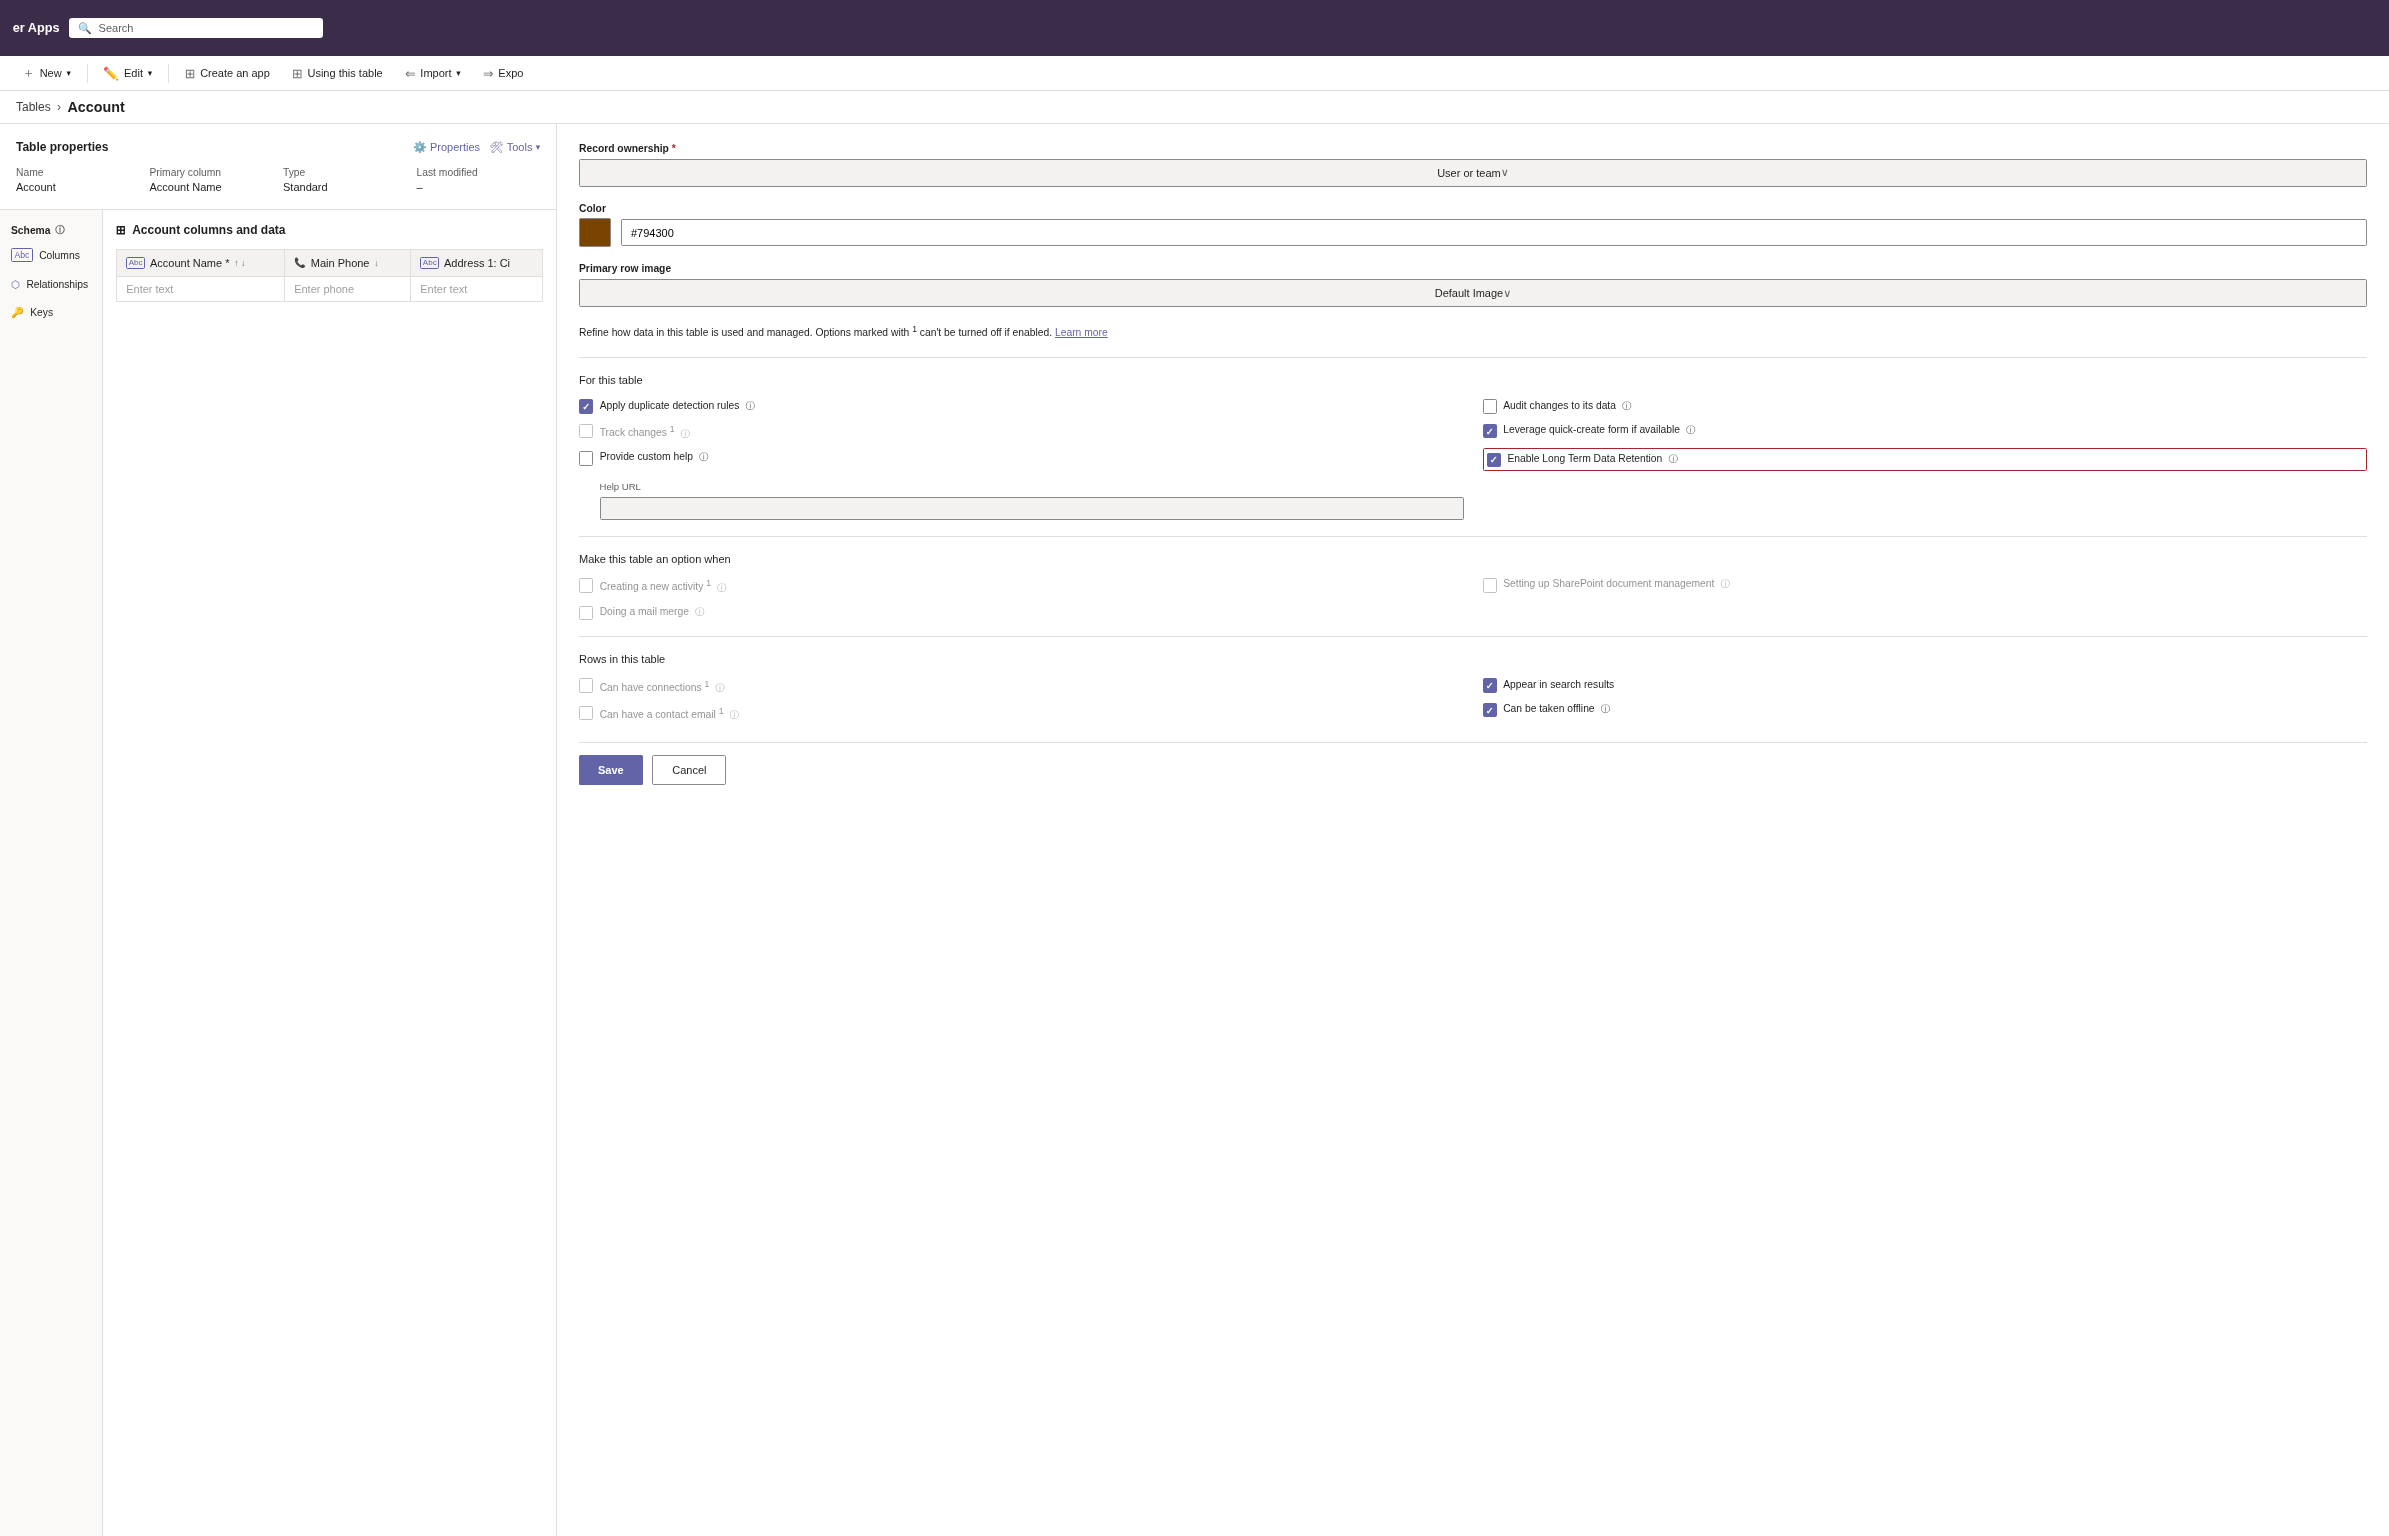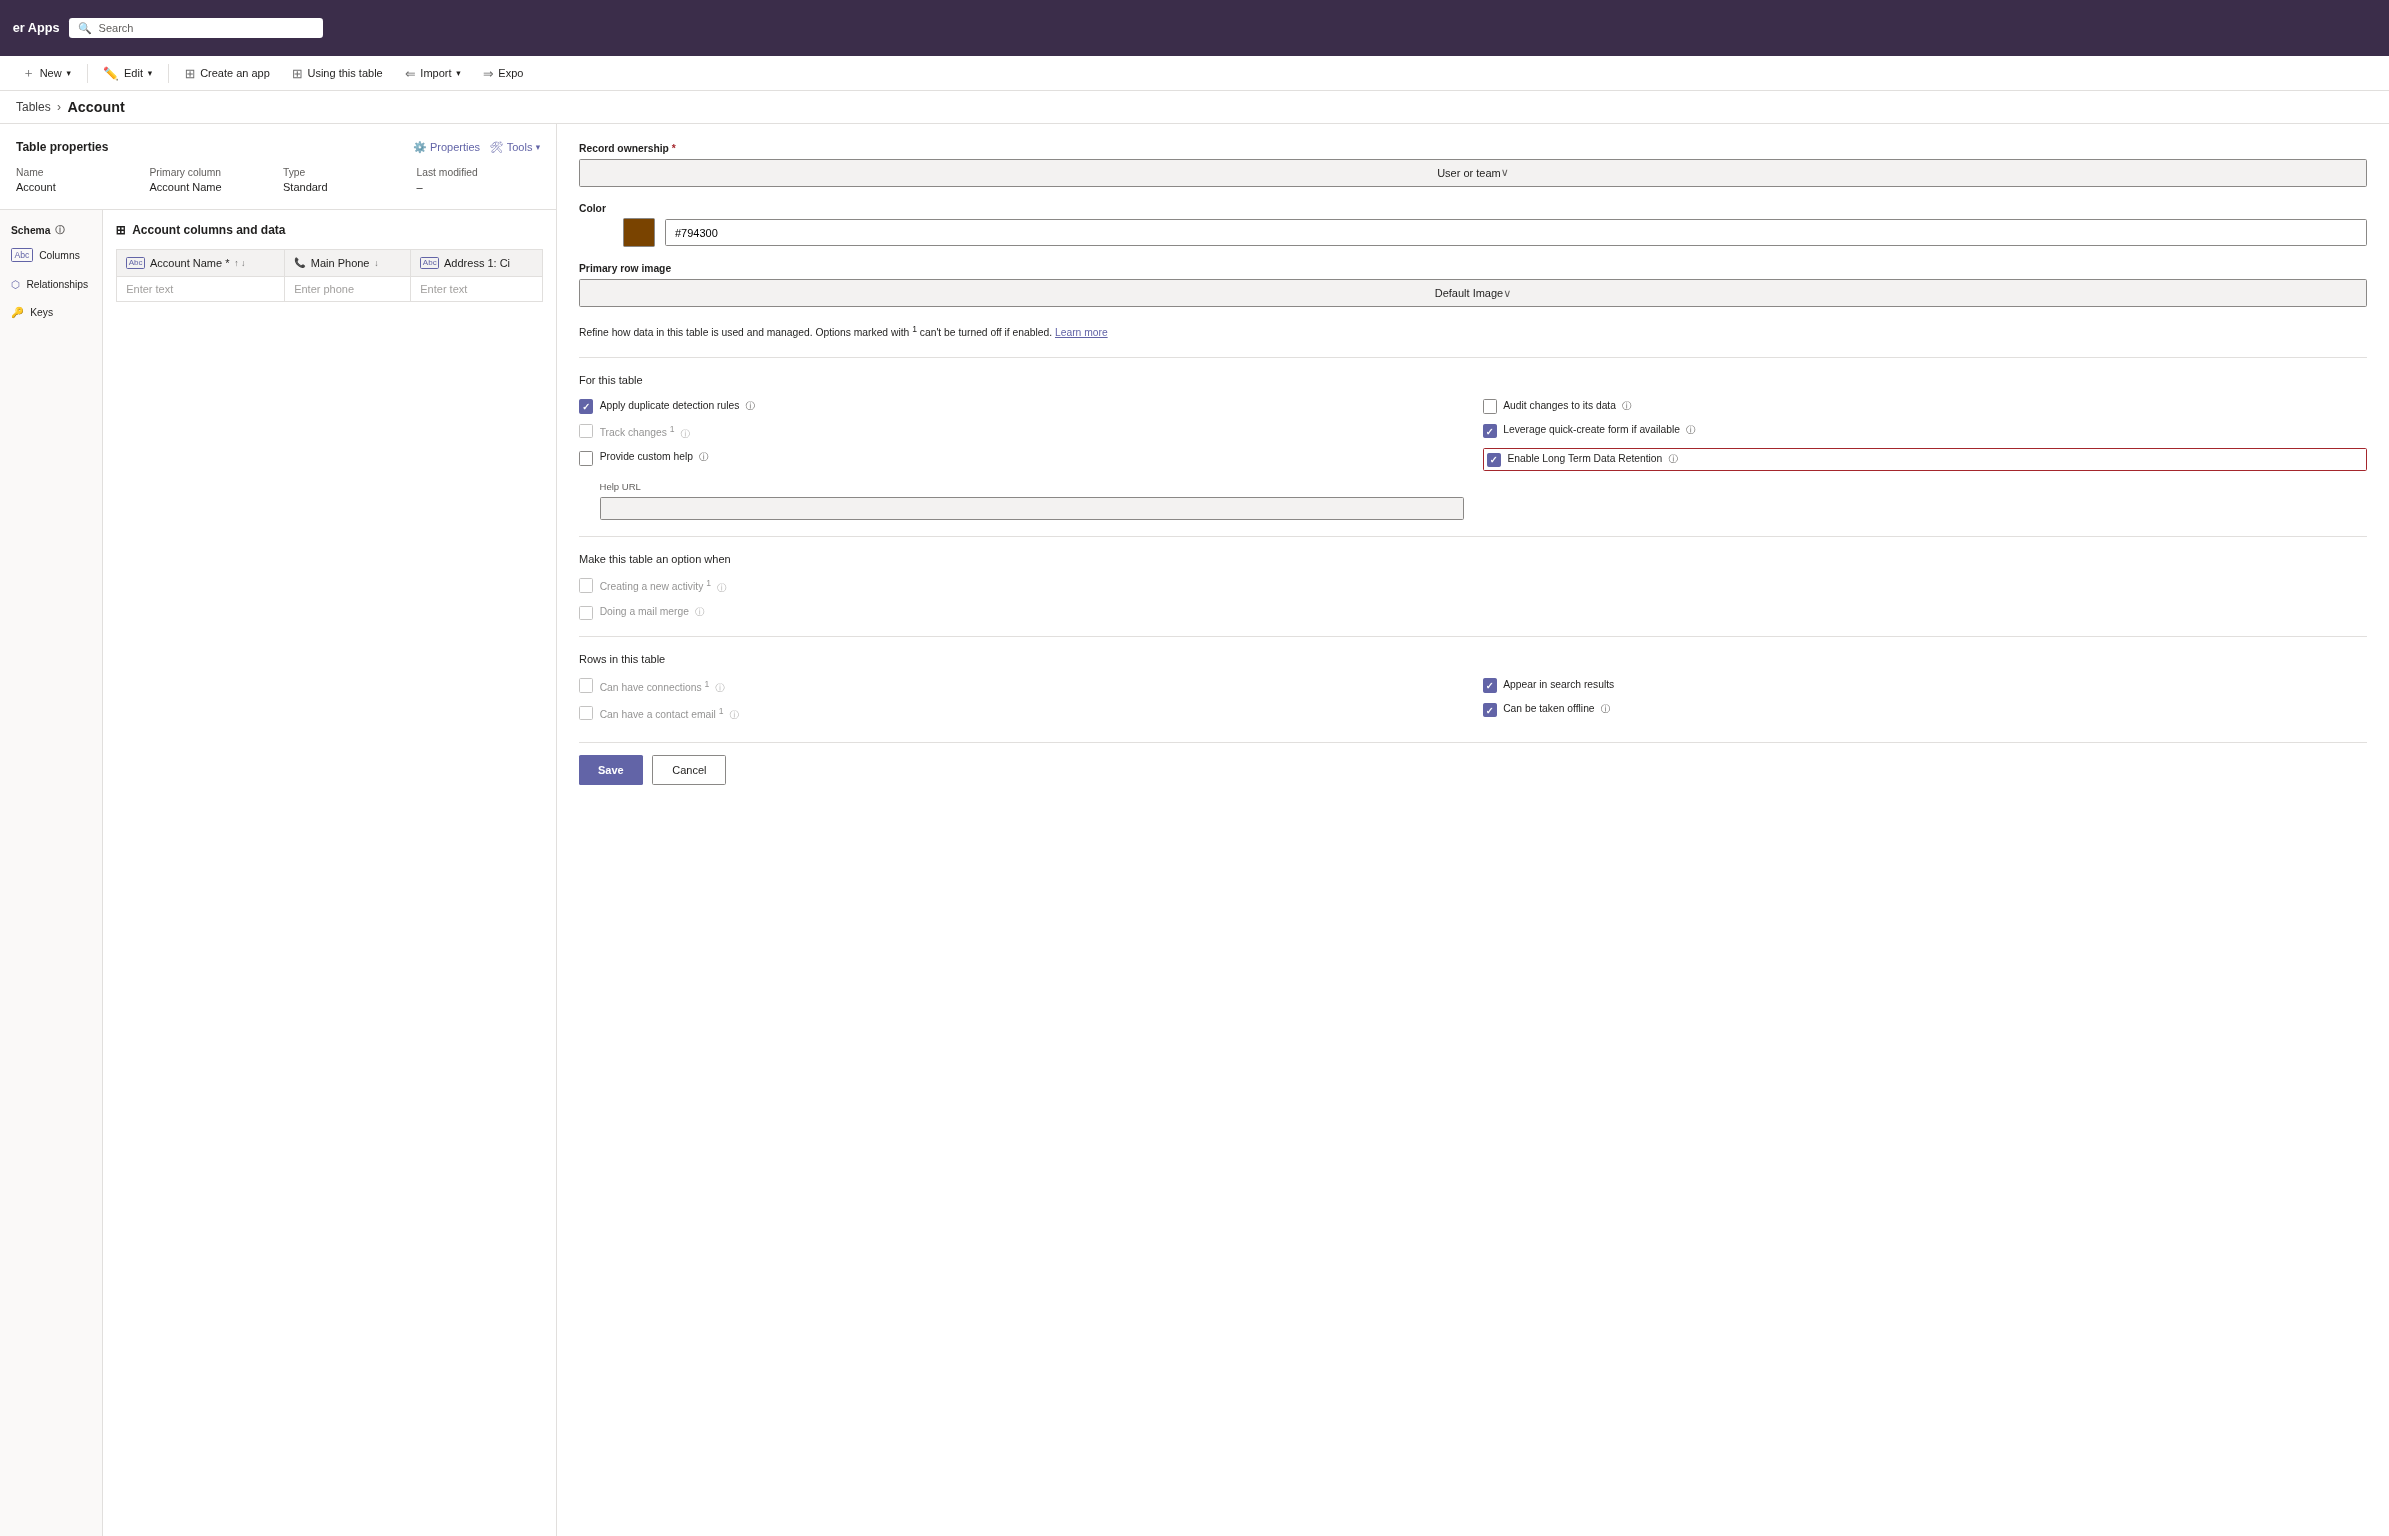--- a/index.html
+++ b/index.html
@@ -149,21 +149,21 @@
       display: flex;
       align-items: center;
       justify-content: center;
       background: #f3f2f1;
       cursor: pointer;
       font-size: 11px;
       color: #201f1e;
     }
     .dropdown-field .chevron { color: #605e5c; }
 
-    .color-row { display: flex; align-items: center; gap: 9.5px; margin-left: 44px; }
+    .color-row { display: flex; align-items: center; gap: 9.5px; }
     .color-swatch {
       width: 32px;
       height: 29px;
       border-radius: 1.6px;
       border: 0.8px solid #8a8886;
     }
     .color-input {
       border: 0.8px solid #8a8886;
       border-radius: 1.6px;
       padding: 6.4px 9.5px;
@@ -606,20 +606,30 @@
 
           <div class="checkbox-row disabled">
             <div class="cb"></div>
             <span class="cb-label">
               <span>Doing a mail merge</span>
               <span class="info-icon">ⓘ</span>
             </span>
           </div>
         </div>
 
+        <div style="display:flex; flex-direction:column; gap:9.5px;">
+
+          <div class="checkbox-row disabled">
+            <div class="cb"></div>
+            <span class="cb-label">
+              <span>Setting up SharePoint document management</span>
+              <span class="info-icon">ⓘ</span>
+            </span>
+          </div>
+        </div>
 
       </div>
     </div>
 
     <hr class="section-divider">
 
     <div>
       <div class="options-section-title">Rows in this table</div>
       <div class="options-grid">
 

